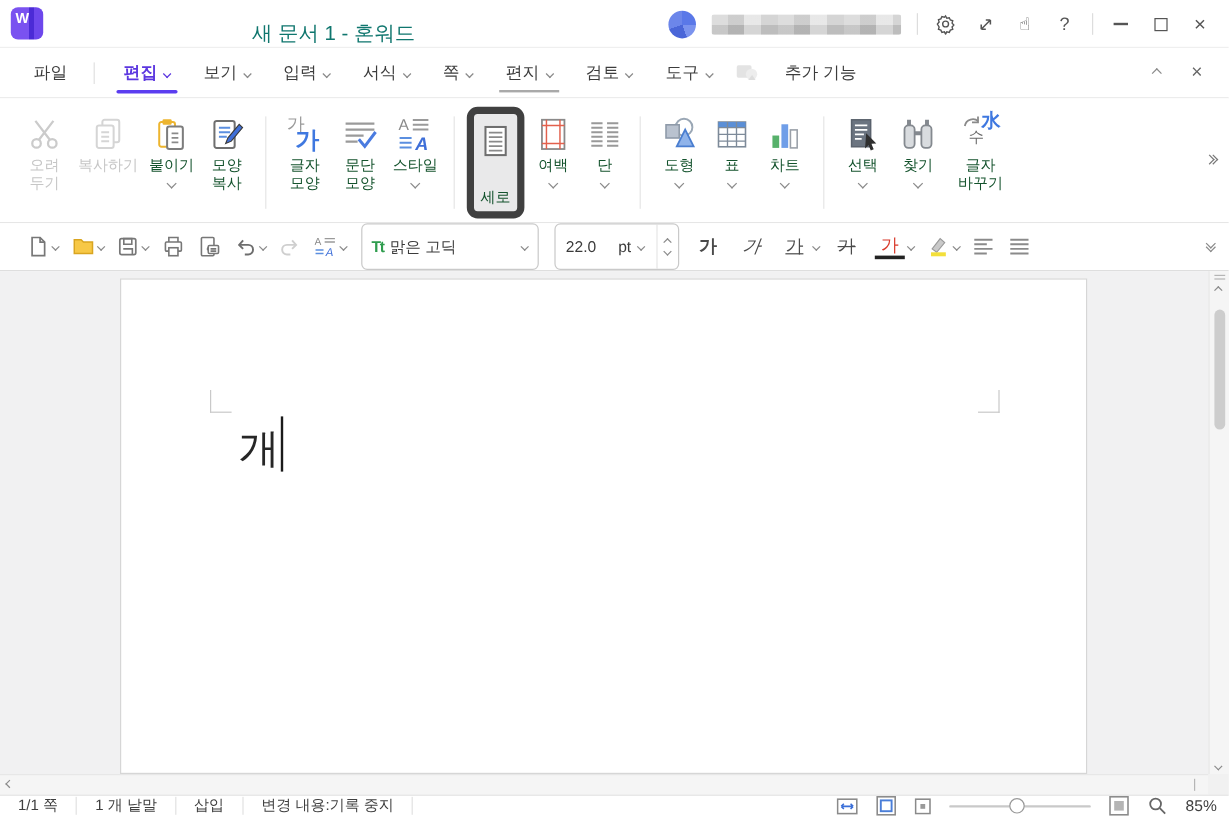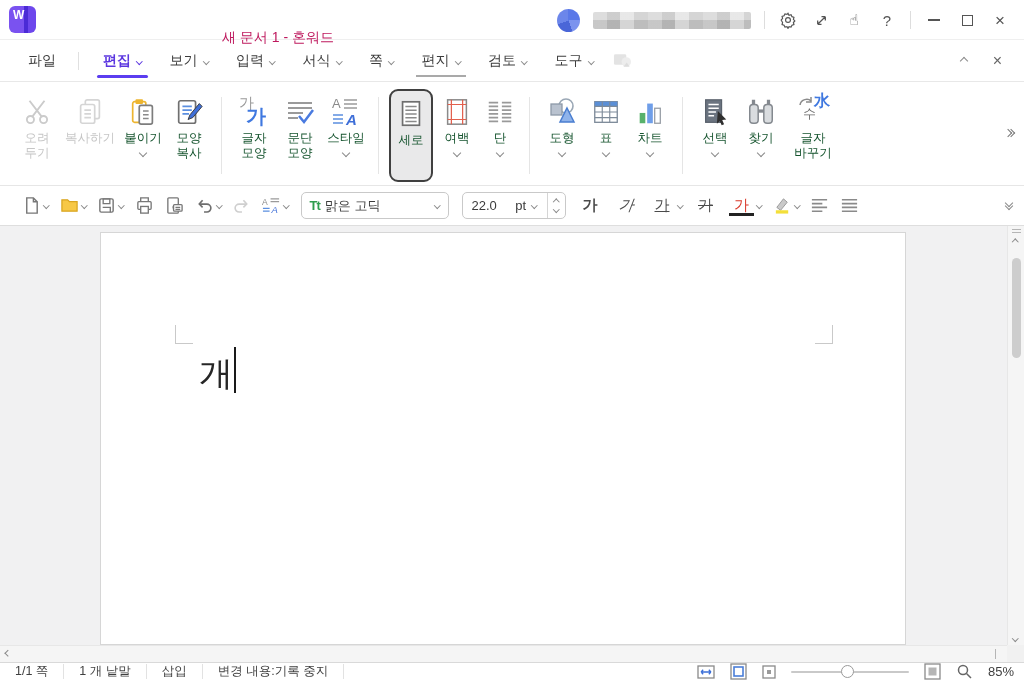--- a/index.html
+++ b/index.html
@@ -12,22 +12,22 @@
     transform:rotate(45deg); }
   .chev.up   { transform:rotate(-135deg); }
   .chev.right{ transform:rotate(-45deg); }
   .chev.tiny { width:4.5px; height:4.5px; }
 
   
   .titlebar { position:relative; height:40px; background:#fff; border-bottom:1px solid #efefef; display:flex; align-items:center; }
   .logo { position:absolute; left:9px; top:6px; width:27px; height:27px; border-radius:6px;
     background:linear-gradient(90deg,#7a52f0 0 55%,#4b2bd6 55% 72%,#6d47ec 72%);
     color:#fff; font-weight:bold; font-size:12px; padding:2px 0 0 4px; }
-  .tb-title { position:absolute; left:168px; width:220px; top:17px; height:40px;
-    line-height:40px; text-align:center; font-size:14px; color:#be185d; }
+  .tb-title { position:absolute; left:168px; width:220px; top:8px; height:40px;
+    line-height:40px; text-align:center; font-size:17px; color:#0f766e; }
   .tb-right { position:absolute; right:0; top:0; height:40px; display:flex; align-items:center; gap:13px; padding-right:14px; }
   .avatar { width:23px; height:23px; border-radius:50%;
     background:conic-gradient(#5a78e8 0 90deg,#7b93ee 90deg 160deg,#4a66d8 160deg 250deg,#6c86ea 250deg 360deg); }
   .redacted { width:158px; height:17px; border-radius:2px;
     background:
       linear-gradient(180deg, rgba(255,255,255,.25) 0 50%, rgba(0,0,0,.05) 50% 100%),
       repeating-linear-gradient(90deg,#d2d2d2 0 14px,#bdbdbd 14px 27px,#e0e0e0 27px 41px,#c7c7c7 41px 55px); }
   .tbico { width:20px; height:20px; display:flex; align-items:center; justify-content:center; color:#555; font-size:15px; }
   .tb-sep { width:1px; height:18px; background:#ddd; }
   .win-min  { width:12px; height:1.6px; background:#555; }
@@ -46,40 +46,40 @@
   .mtab.underlined::after { content:""; position:absolute; left:4px; right:4px; bottom:5px; height:2px; background:#a9a9a9; }
   .addon-ico { width:19px; height:16px; margin:0 8px 0 6px; opacity:.5; }
   .menu-right { margin-left:auto; display:flex; align-items:center; gap:26px; padding-right:6px; }
   .menu-close { font-size:16px; color:#666; }
 
   
   .ribbon { position:relative; height:104px; background:#fff; border-bottom:1px solid #e6e6e6;
     display:flex; align-items:stretch; padding:7px 30px 3px 14px; }
   .rbtn { display:flex; flex-direction:column; align-items:center; min-width:44px;
     padding:4px 3px 2px; margin:0 1px; border-radius:9px; }
-  .rbtn.selected { background:#e9e9ea; border:2px solid #404040; }
+  .rbtn.selected { background:#e9e9ea; border:6px solid #404040;gap:20px; }
   .ricon { height:38px; display:flex; align-items:center; justify-content:center; }
   .rlabel { font-size:12.5px; line-height:15px; text-align:center; white-space:pre-line; color:#14532d; }
   .rbtn.disabled .rlabel { color:#c6c6c6; }
   .rbtn .chev { margin-top:4px; }
   .rsep { width:1px; background:#e5e5e5; margin:8px 9px; }
   .ribbon-more { position:absolute; right:10px; top:48px; display:flex; }
   .ribbon-more .chev { margin-left:-3px; border-color:#777; }
 
   .cs-ico { position:relative; width:32px; height:32px; display:block; }
   .cs-ico .cs-a { position:absolute; left:1px; top:-2px; font-size:15px; color:#9a9a9a; }
   .cs-ico .cs-b { position:absolute; left:8px; top:7px;  font-size:20px; font-weight:bold; color:#3f78e0; }
   .rep-ico { position:relative; width:34px; height:34px; display:block; }
   .rep-ico .rp-to   { position:absolute; right:0; top:-4px; font-size:16px; font-weight:bold; color:#3f78e0; }
   .rep-ico .rp-from { position:absolute; left:7px; top:10px; font-size:13px; color:#6b6b6b; }
 
   
   .toolbar2 { height:40px; display:flex; align-items:center; padding:0 14px 0 18px; gap:3px; background:#fff; border-bottom:1px solid #dedede; position:relative; }
   .tbtn { display:flex; align-items:center; gap:3px; padding:3px 4px; border-radius:4px; }
-  .combo { display:flex; align-items:center; border:1px solid #c9c9c9; border-radius:5px; height:27px; background:#fff; margin:0 5px; font-size:13px; }
+  .combo { display:flex; align-items:center; border:1px solid #c9c9c9; border-radius:5px; height:39px; background:#fff; margin:0 5px; font-size:13px; }
   .combo.font { width:148px; padding:0 8px; gap:5px; }
   .combo.size { width:104px; padding:0 0 0 9px; }
   .tt { color:#2f9d4e; font-weight:bold; font-size:13px; letter-spacing:-1px; }
   .combo .flex1 { flex:1; }
   .spin { display:flex; flex-direction:column; align-items:center; justify-content:center; gap:2px;
     border-left:1px solid #d5d5d5; height:100%; width:18px; margin-left:6px; border-radius:0 5px 5px 0; }
   .fmt { font-size:15px; color:#4a4a4a; padding:2px 5px; }
   .fmt.b { font-weight:bold; }
   .fmt.i { font-style:italic; transform:skewX(-8deg); }
   .fmt.u { text-decoration:underline; }
@@ -191,20 +191,23 @@
   </div>
   <div class="mtab">
     <span>도구</span>
       <span class="chev tiny"></span>
   </div>
   <svg class="addon-ico" viewBox="0 0 20 16">
     <rect x="1" y="1" width="13" height="11" rx="1.5" fill="#c9c9c9"></rect>
     <circle cx="14" cy="9" r="5" fill="#dcdcdc"></circle>
       <path d="M11 14l3.5-4.5 3 4.5z" fill="#bdbdbd"></path>
   </svg>
+  <div class="mtab">
+    <span>추가 기능</span>
+  </div>
   <div class="menu-right">
     <span class="chev up"></span>
     <span class="menu-close">×</span>
   </div>
 </div>
 
 <div class="ribbon">
 
   <div class="rbtn disabled">
     <span class="ricon">

